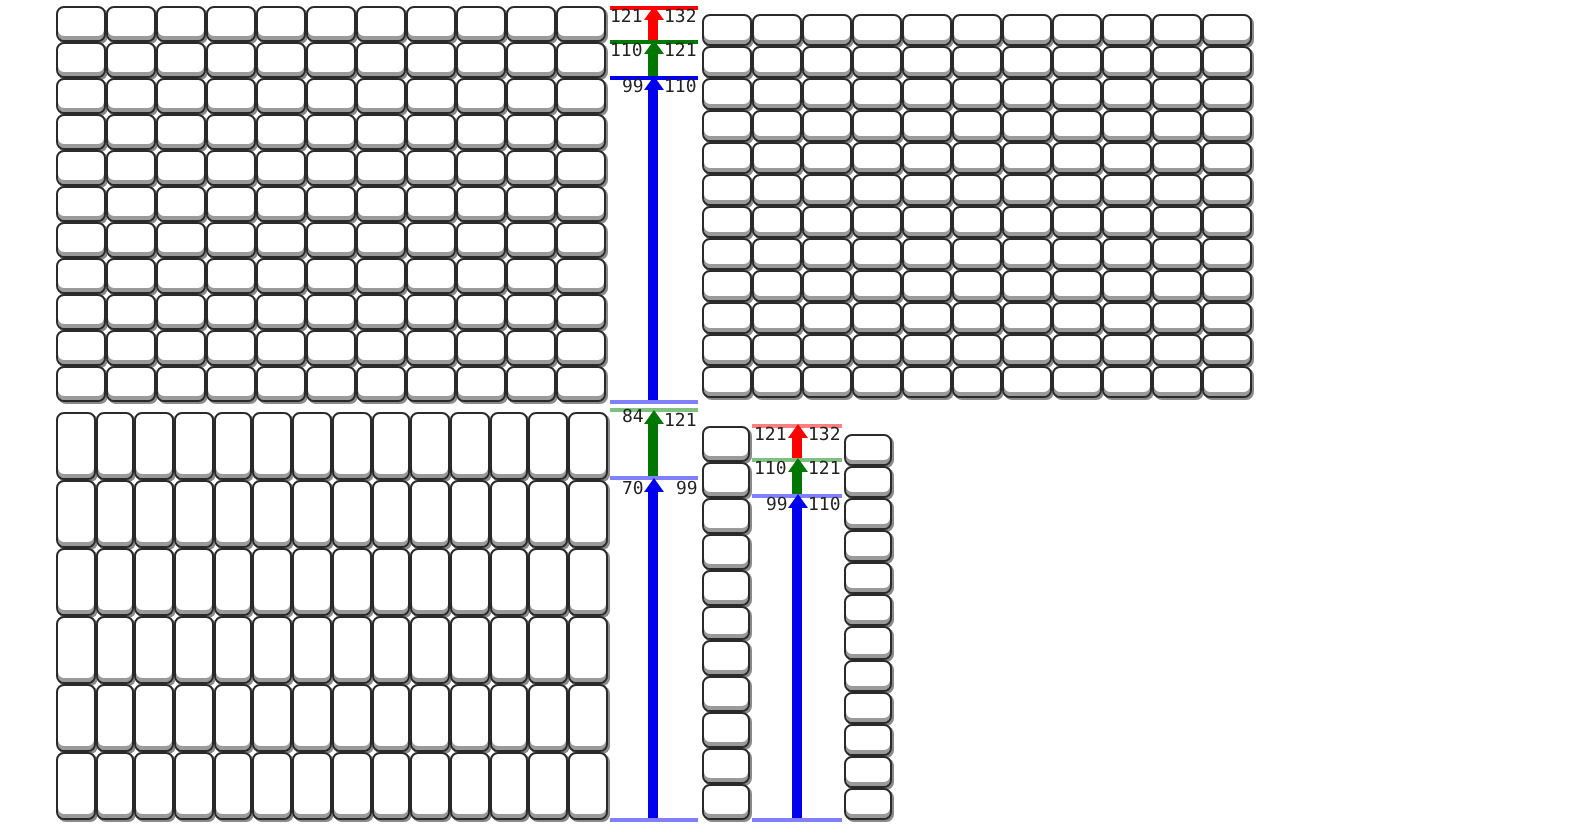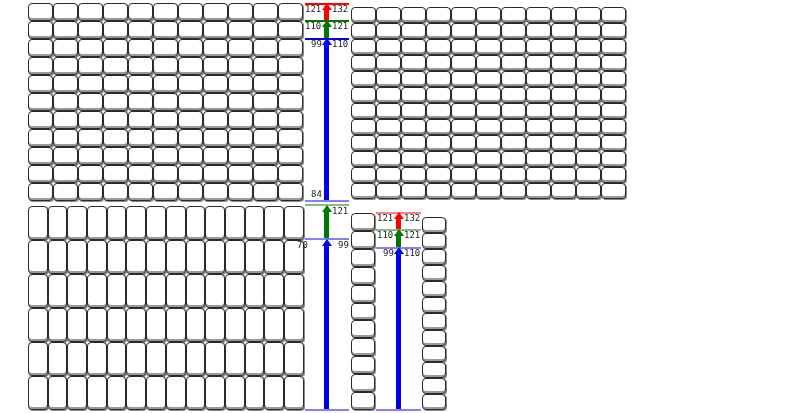--- a/index.html
+++ b/index.html
@@ -409,27 +409,27 @@
   <div class="lvl" style="left:305px; top:38px; width:44px; background:#0000ee;"></div>
   <span class="lbl" style="left:311px; top:40px;">99</span>
   <span class="lbl" style="left:332px; top:40px;">110</span>
   <div class="shaft" style="left:324px; top:45px; height:155px; background:#0000ee;"></div>
   <div class="head" style="left:321.5px; top:38px; border-bottom:7px solid #0000ee;"></div>
   <div class="lvl" style="left:305px; top:200px; width:44px; background:#8080ff;"></div>
 </div>
 
 <div>
   <div class="lvl" style="left:305px; top:204px; width:44px; background:#80c080;"></div>
-  <span class="lbl" style="left:311px; top:190px;">84</span>
+  <span class="lbl" style="left:311px; top:205px;">84</span>
   <span class="lbl" style="left:332px; top:207px;">121</span>
   <div class="shaft" style="left:324px; top:211px; height:27px; background:#007700;"></div>
   <div class="head" style="left:321.5px; top:205px; border-bottom:7px solid #007700;"></div>
 
   <div class="lvl" style="left:305px; top:238px; width:44px; background:#8080ff;"></div>
-  <span class="lbl" style="left:297px; top:241px;">70</span>
+  <span class="lbl" style="left:311px; top:241px;">70</span>
   <span class="lbl" style="left:338px; top:241px;">99</span>
   <div class="shaft" style="left:324px; top:245px; height:165px; background:#0000ee;"></div>
   <div class="head" style="left:321.5px; top:239px; border-bottom:7px solid #0000ee;"></div>
   <div class="lvl" style="left:305px; top:409px; width:44px; background:#8080ff;"></div>
 </div>
 
 <div>
   <div class="lvl" style="left:376px; top:212px; width:45px; background:#ff8080;"></div>
   <span class="lbl" style="left:377px; top:214px;">121</span>
   <span class="lbl" style="left:404px; top:214px;">132</span>

